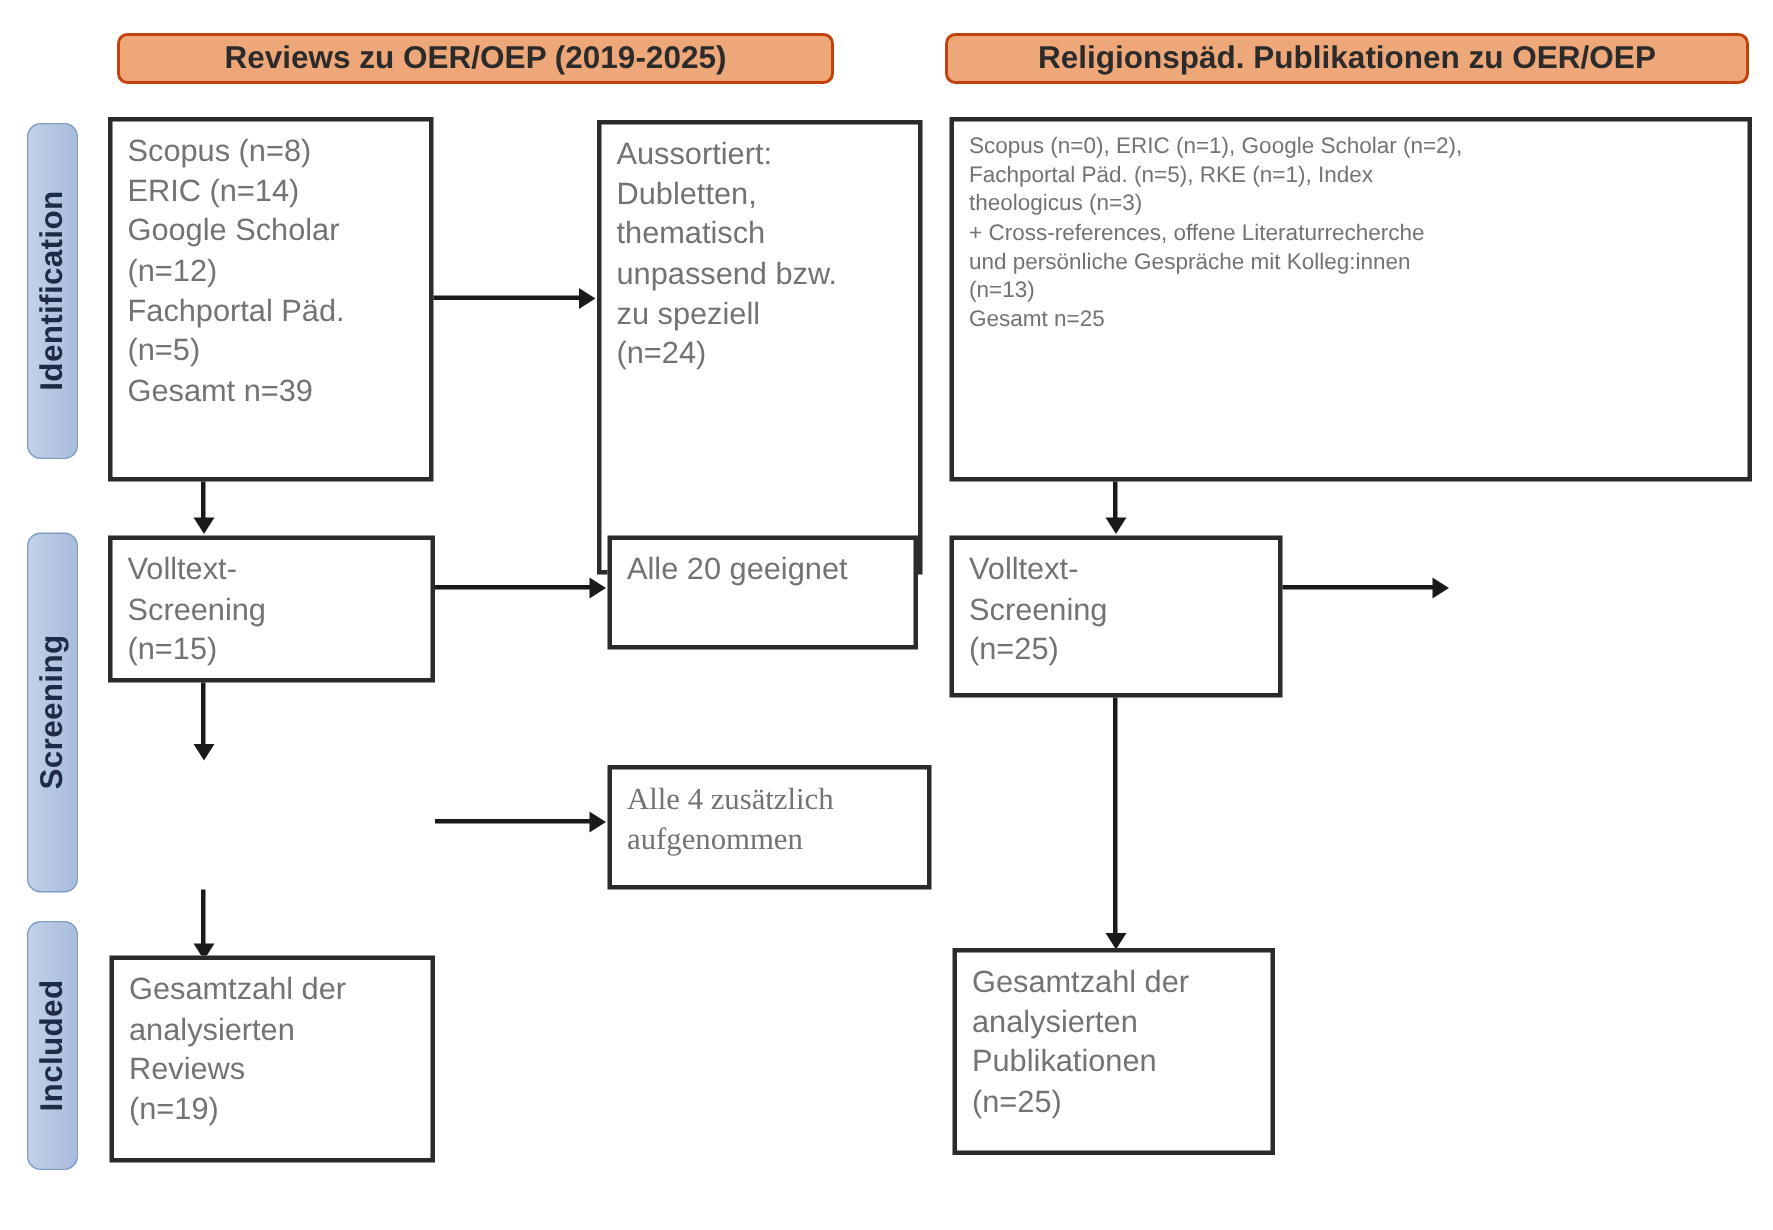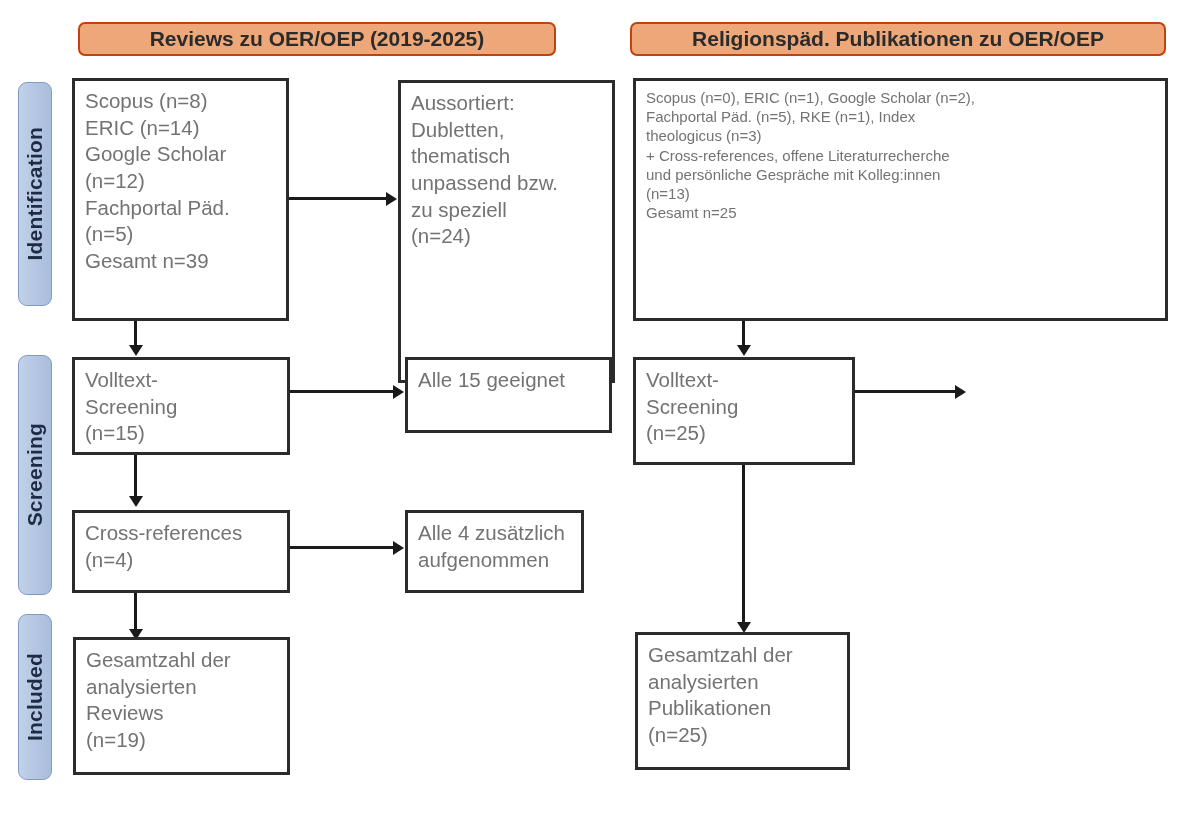--- a/index.html
+++ b/index.html
@@ -137,32 +137,30 @@
   <div class="conn-h" style="left:289px; top:197px; width:99px;"></div>
   <div class="arrow-right" style="left:386px; top:192px;"></div>
 
   <div class="conn-v" style="left:134px; top:321px; width:3px; height:26px;"></div>
   <div class="arrow-down" style="left:129px; top:345px;"></div>
 
   <div class="flow-box" style="left:72px; top:357px; width:218px; height:98px;">Volltext-
 Screening
 (n=15)</div>
 
-  <div class="flow-box" style="left:405px; top:357px; width:207px; height:76px;">Alle 15 geeignet</div>
+  <div class="flow-box" style="left:405px; top:357px; width:207px; height:76px;">Alle 20 geeignet</div>
 
   <div class="conn-h" style="left:290px; top:390px; width:105px;"></div>
   <div class="arrow-right" style="left:393px; top:385px;"></div>
 
   <div class="conn-v" style="left:134px; top:455px; width:3px; height:42px;"></div>
   <div class="arrow-down" style="left:129px; top:496px;"></div>
 
-  <div class="flow-box" style="left:72px; top:510px; width:218px; height:83px;">Cross-references
-(n=4)</div>
 
-  <div class="flow-box" style="left:405px; top:510px; width:179px; height:83px;">Alle 4 zusätzlich
+  <div class="flow-box" style="left:405px; top:510px; width:216px; height:83px;font-family:Liberation Serif, serif;">Alle 4 zusätzlich
 aufgenommen</div>
 
   <div class="conn-h" style="left:290px; top:546px; width:105px;"></div>
   <div class="arrow-right" style="left:393px; top:541px;"></div>
 
   <div class="conn-v" style="left:134px; top:593px; width:3px; height:38px;"></div>
   <div class="arrow-down" style="left:129px; top:629px;"></div>
 
   <div class="flow-box" style="left:73px; top:637px; width:217px; height:138px;">Gesamtzahl der
 analysierten

